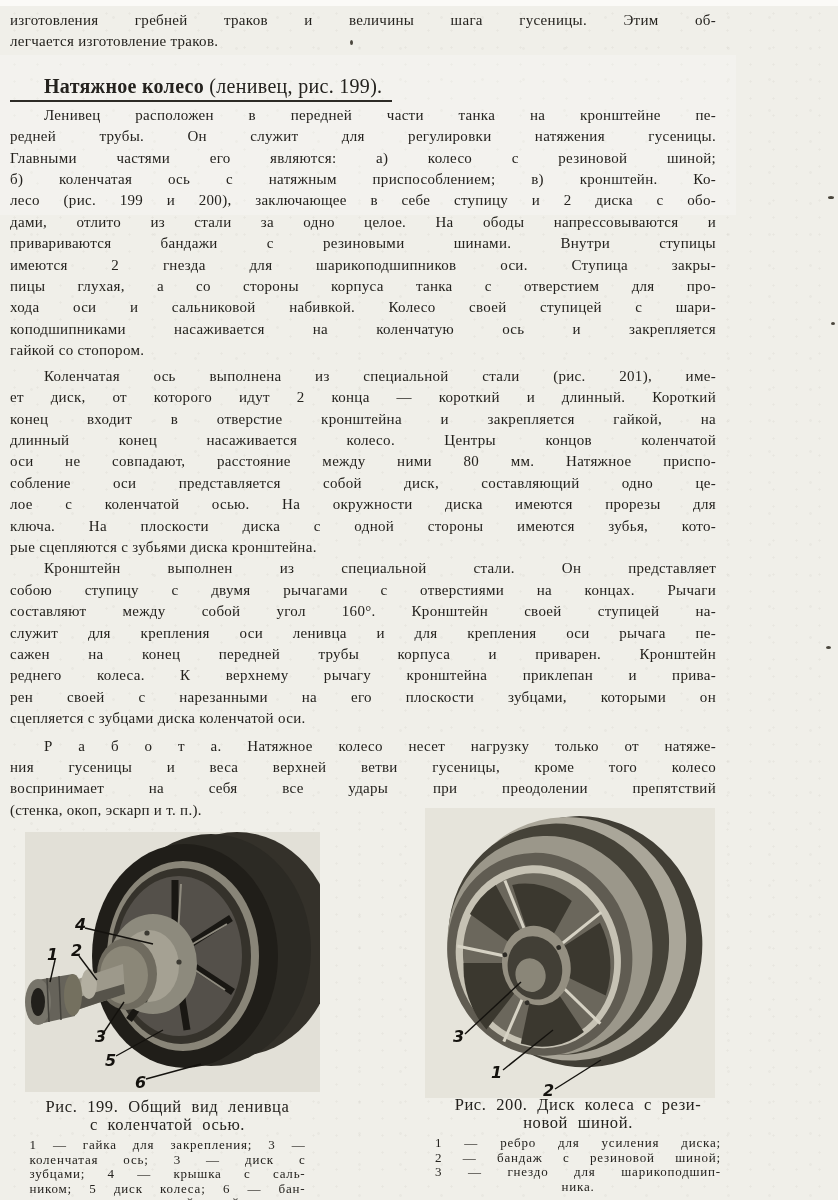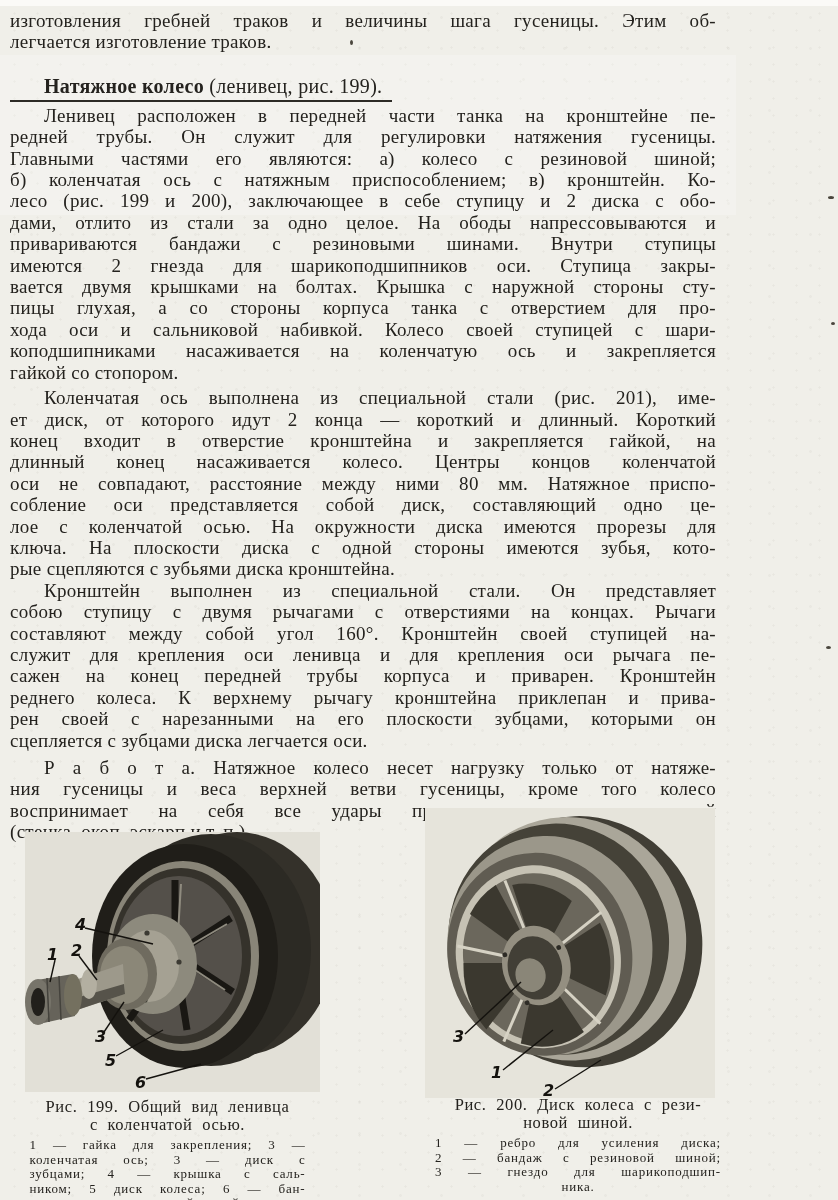--- a/index.html
+++ b/index.html
@@ -13,21 +13,21 @@
     background-position:3px 5px, 11px 2px;
     font-family:"Liberation Serif","DejaVu Serif",serif;
     color:#24221e;
   }
   .top-strip{position:absolute;left:0;top:0;width:838px;height:6px;background:#fbfaf7;}
   .light-zone{position:absolute;left:0;top:55px;width:736px;height:160px;background:rgba(255,255,255,0.22);}
   .speck{position:absolute;background:#4a463d;border-radius:50%;}
   .text-col{position:absolute;left:10px;top:10px;width:706px;}
   .line{
     text-align:justify;text-align-last:justify;
-    font-size:19px;line-height:21.4px;letter-spacing:0.3px;
+    font-size:15px;line-height:21.4px;letter-spacing:0.3px;
     white-space:normal;
   }
   .para .line:last-child{text-align-last:left;}
   .para .line:first-child{text-indent:34px;}
   .para.no-indent .line:first-child{text-indent:0;}
   .heading{
     margin-top:21px;margin-bottom:3px;
     width:fit-content;
     padding:0 10px 2px 0;
     text-indent:34px;
@@ -74,21 +74,20 @@
 
     <div class="para p-gap1">
         <div class="line">Ленивец расположен в передней части танка на кронштейне пе-</div>
         <div class="line">редней трубы. Он служит для регулировки натяжения гусеницы.</div>
         <div class="line">Главными частями его являются: а) колесо с резиновой шиной;</div>
         <div class="line">б) коленчатая ось с натяжным приспособлением; в) кронштейн. Ко-</div>
         <div class="line">лесо (рис. 199 и 200), заключающее в себе ступицу и 2 диска с обо-</div>
         <div class="line">дами, отлито из стали за одно целое. На ободы напрессовываются и</div>
         <div class="line">привариваются бандажи  с резиновыми шинами.  Внутри ступицы</div>
         <div class="line">имеются 2 гнезда для шарикоподшипников оси. Ступица закры-</div>
-        <div class="line">вается двумя крышками на болтах. Крышка с наружной стороны сту-</div>
         <div class="line">пицы глухая, а со стороны корпуса танка с отверстием для про-</div>
         <div class="line">хода оси и сальниковой набивкой. Колесо своей ступицей с шари-</div>
         <div class="line">коподшипниками насаживается на коленчатую ось и закрепляется</div>
         <div class="line">гайкой со стопором.</div>
       </div>
 
     <div class="para p-gap2">
         <div class="line">Коленчатая ось выполнена из специальной стали (рис. 201), име-</div>
         <div class="line">ет диск, от которого идут 2 конца — короткий и длинный. Короткий</div>
         <div class="line">конец входит в отверстие кронштейна и закрепляется гайкой, на</div>
@@ -101,21 +100,21 @@
       </div>
 
     <div class="para p-gap3">
         <div class="line">Кронштейн выполнен из специальной стали. Он представляет</div>
         <div class="line">собою ступицу с двумя рычагами с отверстиями на концах. Рычаги</div>
         <div class="line">составляют между собой угол 160°. Кронштейн своей ступицей на-</div>
         <div class="line">служит для крепления оси ленивца и для крепления оси рычага пе-</div>
         <div class="line">сажен на конец передней трубы корпуса и приварен. Кронштейн</div>
         <div class="line">реднего колеса. К верхнему рычагу кронштейна приклепан и прива-</div>
         <div class="line">рен своей с нарезанными на его плоскости зубцами, которыми он</div>
-        <div class="line">сцепляется с зубцами диска легчается оси.</div>
+        <div class="line">сцепляется с зубцами диска коленчатой оси.</div>
       </div>
 
     <div class="para p-gap4">
         <div class="line">Р а б о т а.  Натяжное колесо несет нагрузку только от натяже-</div>
         <div class="line">ния гусеницы и веса верхней ветви гусеницы, кроме того колесо</div>
         <div class="line">воспринимает на себя все удары  при преодолении  препятствий</div>
         <div class="line">(стенка, окоп, эскарп и т. п.).</div>
       </div>
   </div>
 

